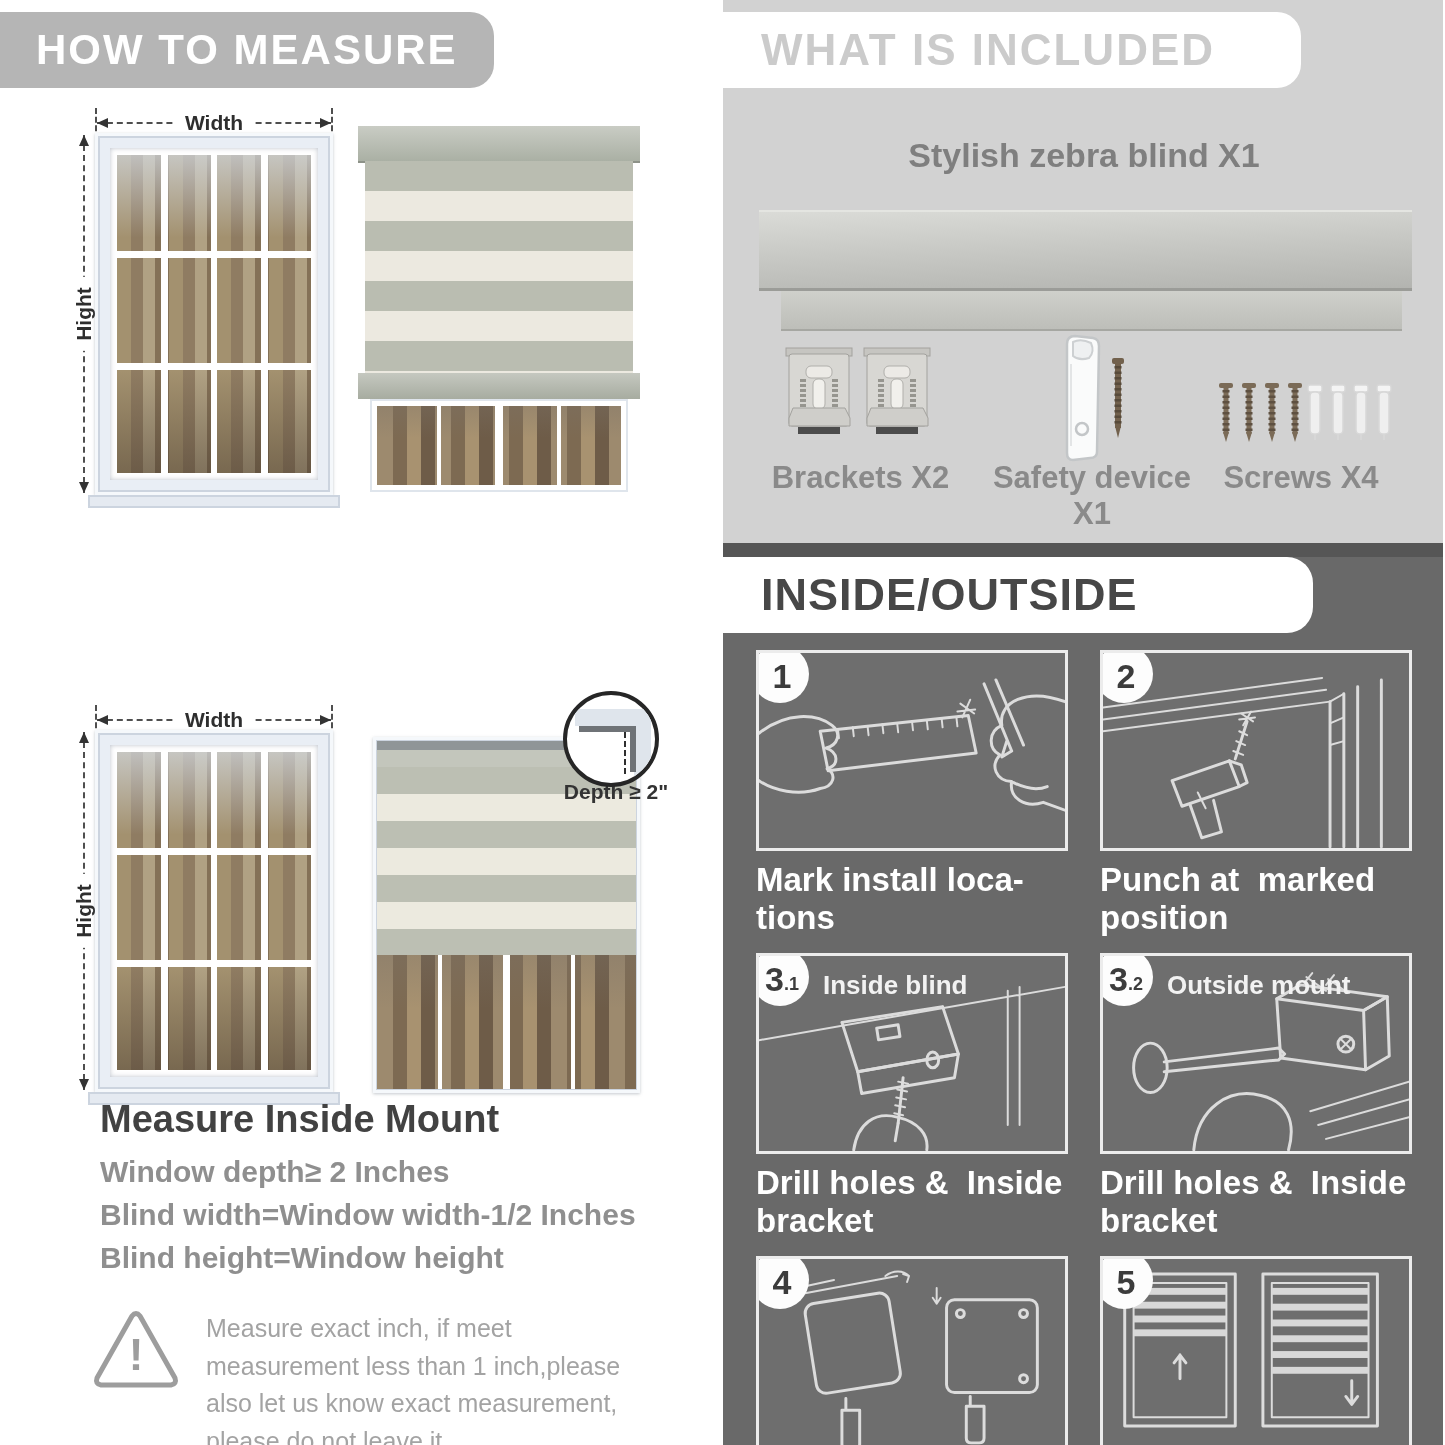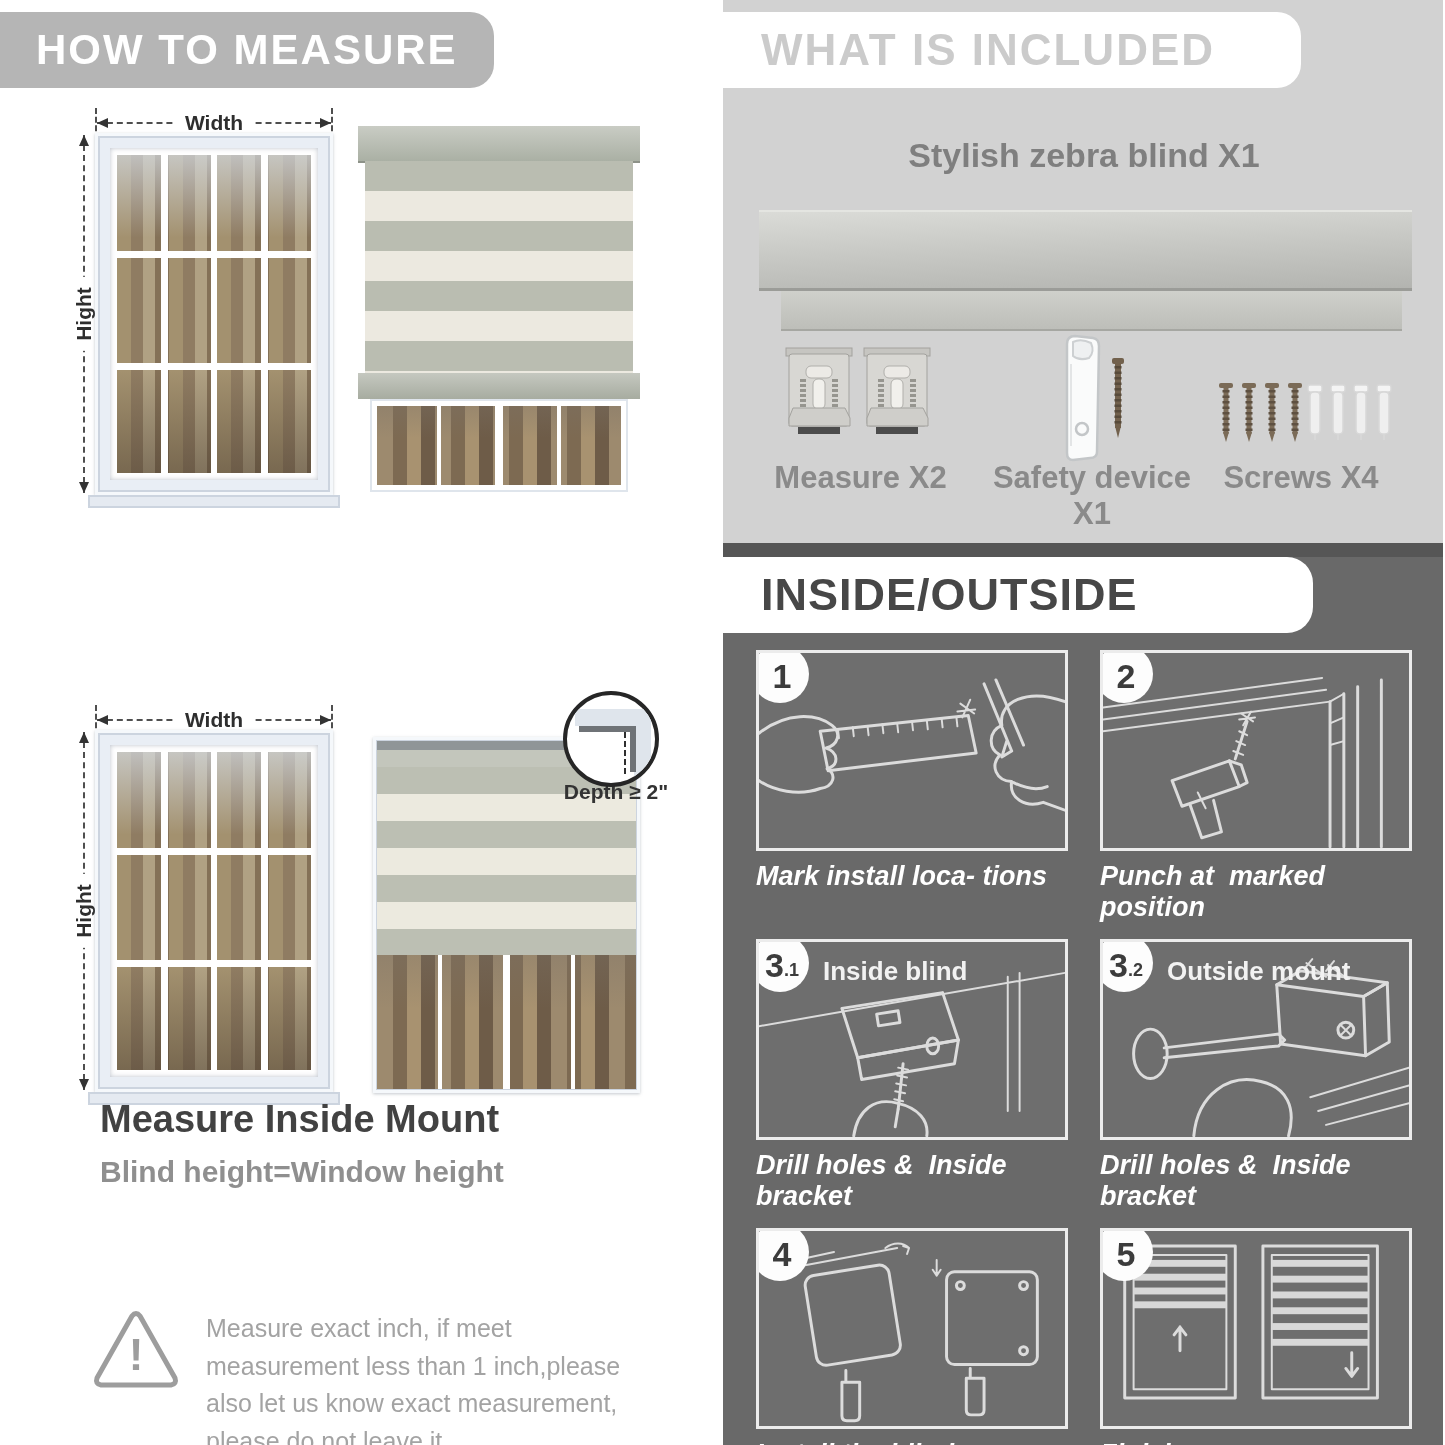--- a/index.html
+++ b/index.html
@@ -104,21 +104,21 @@
   .part-lbl{position:absolute;top:460px;font-size:31px;font-weight:bold;color:#8a8a8a;text-align:center;}
   
   .mount{position:absolute;left:0;top:543px;width:100%;height:902px;background:#696969;}
   .dark-strip{position:absolute;left:0;top:0;width:100%;height:14px;background:#565656;}
   .iom-header{position:absolute;left:0;top:14px;width:590px;height:76px;background:#fff;
               border-radius:0 26px 26px 0;line-height:76px;padding-left:38px;box-sizing:border-box;
               color:#474747;font-size:45px;font-weight:bold;letter-spacing:1px;}
   .steps{position:absolute;left:33px;top:107px;width:656px;display:grid;
          grid-template-columns:1fr 1fr;column-gap:32px;}
   .frame{position:relative;height:195px;border:3px solid #ececec;background:#6e6e6e;overflow:hidden;}
-  .cap{margin:10px 0 16px;min-height:33px;font-size:27px;font-weight:bold;color:#fff;white-space:pre-wrap;font-style:italic;}
+  .cap{margin:10px 0 16px;min-height:33px;font-size:33px;font-weight:bold;color:#fff;white-space:pre-wrap;}
   .badge{position:absolute;top:-8px;left:-8px;width:58px;height:58px;border-radius:50%;background:#fdfdfd;
          color:#3c3c3c;font-weight:bold;font-size:34px;display:flex;align-items:center;justify-content:center;
          padding-top:4px;padding-left:4px;box-sizing:border-box;}
   .badge .sub{font-size:18px;margin-top:10px;}
   .inline-lbl{position:absolute;top:14px;left:64px;color:#f2f2f2;font-size:26px;font-weight:bold;}
   .art{position:absolute;inset:0;width:100%;height:100%;}
   .art path,.art line,.art rect,.art circle,.art ellipse,.art polyline,.art polygon
       {stroke:#dcdcdc;fill:none;stroke-width:3;stroke-linecap:round;stroke-linejoin:round;}
   .art .f{fill:#d8d8d8;stroke:none;}
   .art .thin{stroke-width:2;}
@@ -205,20 +205,22 @@
       <div class="co-bandh"></div>
         <div class="co-bandv"></div>
       <div class="co-darkh"></div>
         <div class="co-darkv"></div>
       <div class="co-dash"></div>
     </div>
     <div class="depth-lbl">Depth ≥ 2"</div>
 
     <div class="text-block" style="top:1098px;">
       <h3>Measure Inside Mount</h3>
+      <p>Window depth≥ 2 Inches</p>
+      <p>Blind width=Window width-1/2 Inches</p>
       <p>Blind height=Window height</p>
     </div>
 
     <div class="warning">
       <svg class="tri" width="88" height="82" viewBox="0 0 88 82">
         <path d="M40,8 Q44,3 48,8 L83,70 Q85,76 79,77 L9,77 Q3,76 5,70 Z"></path>
         <text x="44" y="62" text-anchor="middle">!</text>
       </svg>
       <div class="wtxt" style="width:450px;">Measure exact inch, if meet measurement less than 1 inch,please also let us know exact measurement, please do not leave it</div>
     </div>
@@ -309,21 +311,21 @@
           <rect x="5" y="8" width="10" height="42" rx="4" fill="#efefef" stroke="#d7d7d7" stroke-width="1.5"></rect>
           <path d="M10,50 L10,56" stroke="#d7d7d7" stroke-width="2" fill="none"></path>
         </g>
         <g transform="translate(69,0)">
           <rect x="3" y="1" width="14" height="7" rx="2" fill="#f4f4f4" stroke="#d7d7d7" stroke-width="1.5"></rect>
           <rect x="5" y="8" width="10" height="42" rx="4" fill="#efefef" stroke="#d7d7d7" stroke-width="1.5"></rect>
           <path d="M10,50 L10,56" stroke="#d7d7d7" stroke-width="2" fill="none"></path>
         </g>
       </svg>
 
-      <div class="part-lbl" style="left:30px;width:215px;">Measure X2</div>
+      <div class="part-lbl" style="left:30px;width:215px;">Brackets X2</div>
       <div class="part-lbl" style="left:258px;width:222px;">Safety device X1</div>
       <div class="part-lbl" style="left:494px;width:168px;">Screws X4</div>
     </div>
 
     <div class="mount">
       <div class="dark-strip"></div>
       <div class="iom-header">
         <span>INSIDE/OUTSIDE MOUNT</span>
       </div>
 

